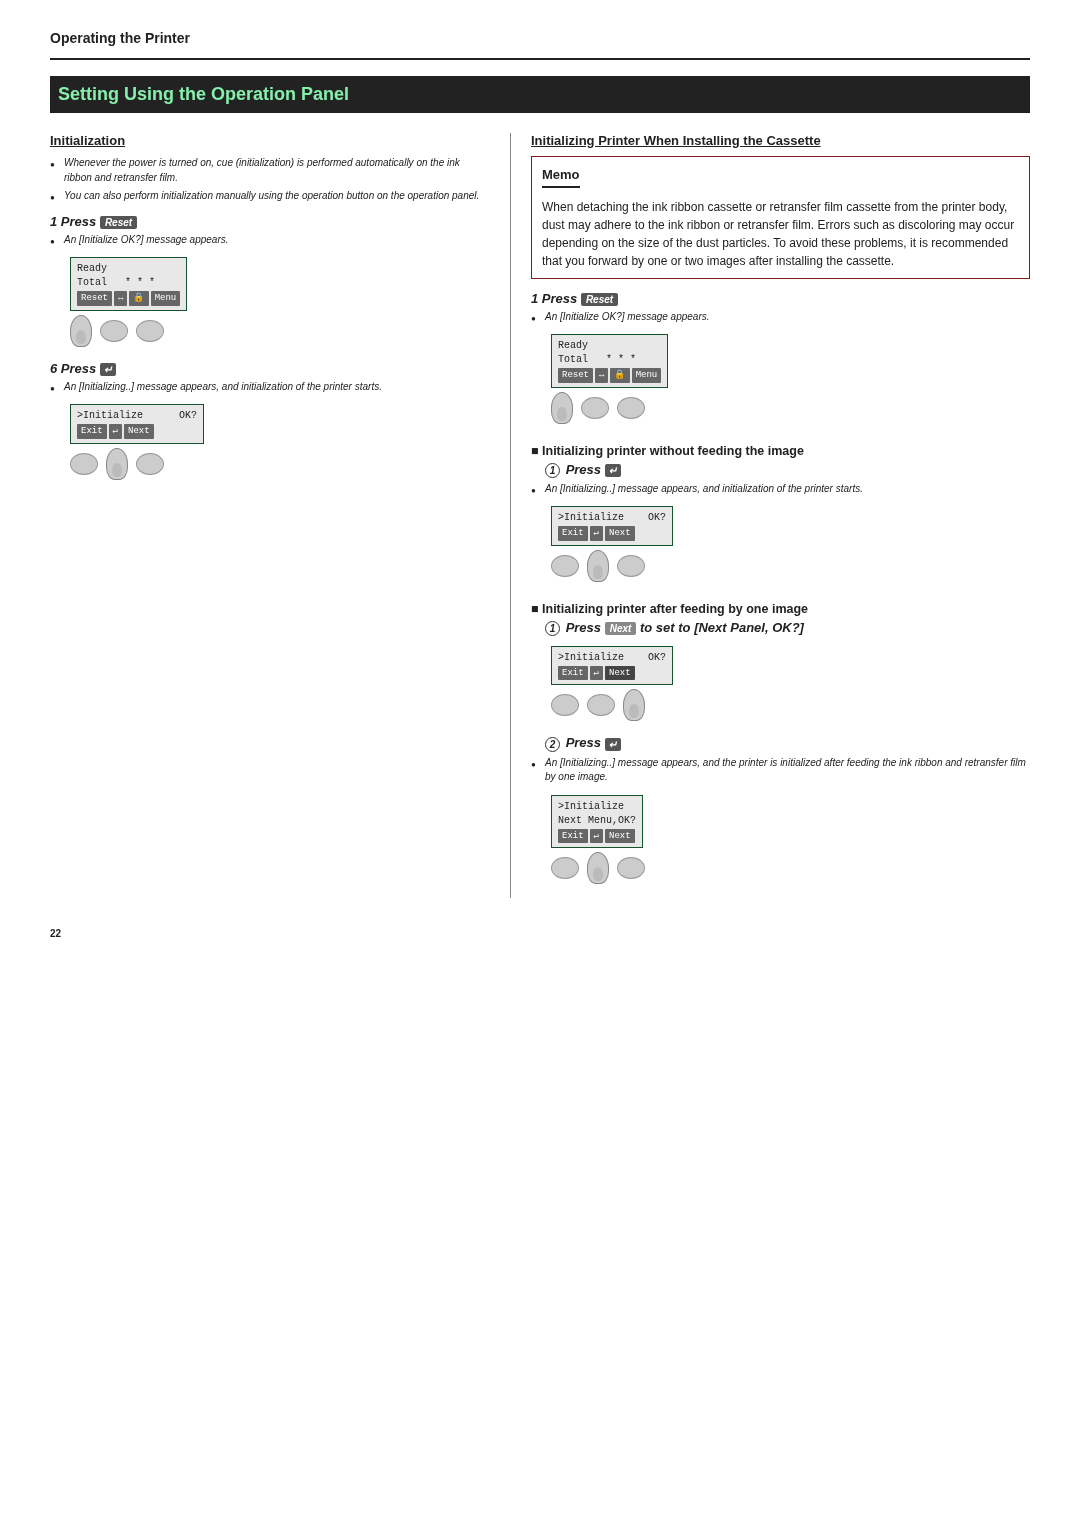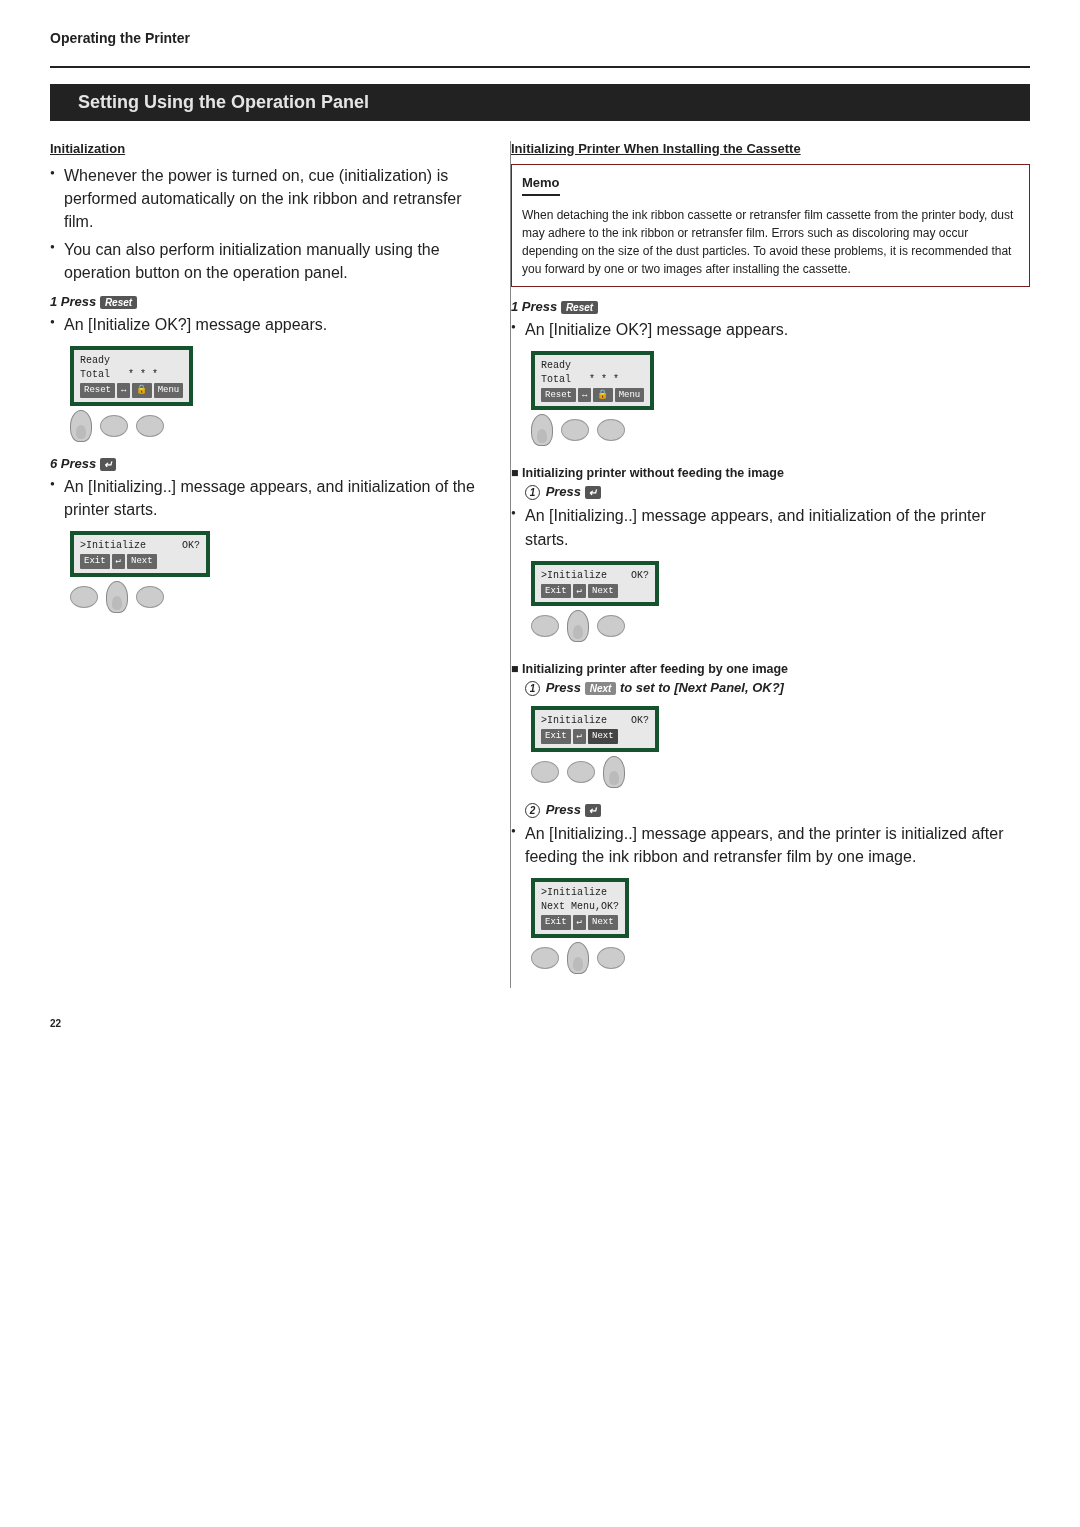--- a/index.html
+++ b/index.html
@@ -9,29 +9,29 @@
       font-size: 13px;
       color: #222;
       width: 1080px;
       min-height: 1527px;
       padding: 30px 50px 50px 50px;
     }
     .page-header {
       font-size: 14px;
       font-weight: bold;
       border-bottom: 2px solid #222;
-      padding-bottom: 20px;
+      padding-bottom: 12px;
       margin-bottom: 16px;
     }
     .section-title-box {
       background: #222;
-      color: #e5e5e5;
+      color: #86efac;
       font-size: 18px;
       font-weight: bold;
-      padding: 8px 28px;
+      padding: 8px 8px;
       margin-bottom: 20px;
     }
     .two-col {
       display: flex;
       gap: 30px;
     }
     .col-left {
       width: 430px;
       flex-shrink: 0;
     }
@@ -46,22 +46,23 @@
     }
     .bullet-list {
       list-style: none;
       padding: 0;
       margin-bottom: 10px;
     }
     .bullet-list li {
       padding-left: 14px;
       position: relative;
       margin-bottom: 4px;
-      font-size: 16px;
+      font-size: 10px;
       line-height: 1.45;
+      font-style: italic;
     }
     .bullet-list li::before {
       content: "●";
       position: absolute;
       left: 0;
       font-size: 8px;
       top: 3px;
     }
     .step-label {
       font-weight: bold;
@@ -77,21 +78,21 @@
       padding: 1px 5px;
       border-radius: 2px;
       font-weight: bold;
       vertical-align: middle;
     }
     .inline-btn-next {
       background: #888;
     }
     
     .lcd-display {
-      border: 4px solid #14532d;
+      border: 1px solid #14532d;
       background: #e8e8e8;
       font-family: 'Courier New', monospace;
       font-size: 10px;
       padding: 4px 6px;
       display: inline-block;
       min-width: 90px;
       line-height: 1.4;
     }
     .lcd-buttons-row {
       display: flex;
@@ -187,20 +188,21 @@
       vertical-align: middle;
       margin-right: 2px;
     }
     .page-number {
       font-weight: bold;
       font-size: 10px;
       margin-top: 30px;
     }
     .right-col-border {
       border-left: 1px solid #888;
+      padding-left: 20px;
     }
     
     .enter-sym {
       display: inline-block;
       font-size: 10px;
       background: #555;
       color: #fff;
       padding: 1px 4px;
       border-radius: 2px;
       vertical-align: middle;

